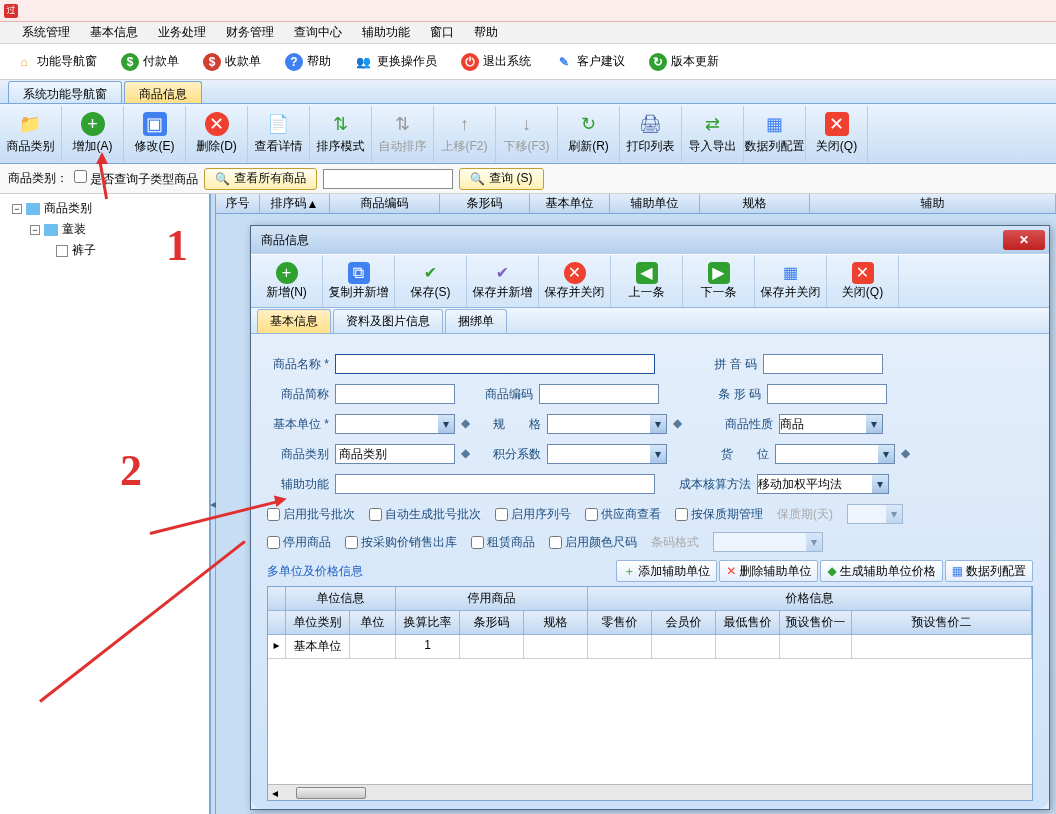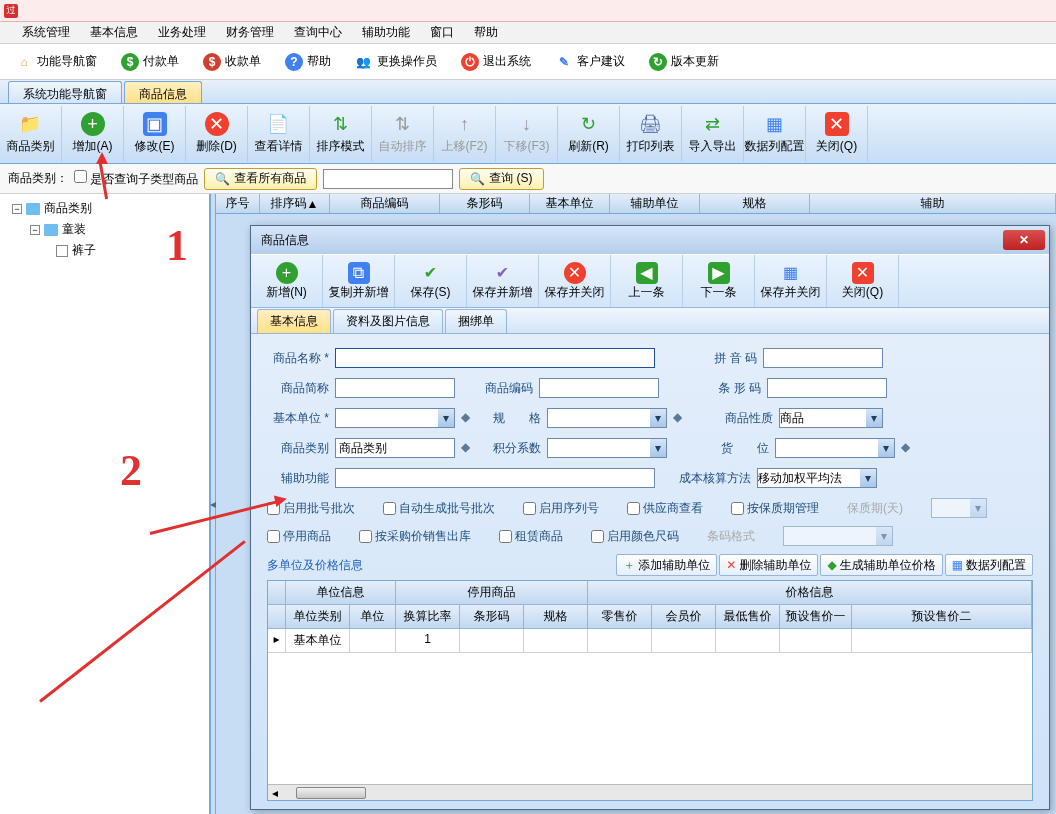--- a/index.html
+++ b/index.html
@@ -50,28 +50,28 @@
 
 .dialog { position: absolute; left: 250px; top: 225px; width: 800px; height: 585px; background: #e4eefb; border: 1px solid #4a6a8a; box-shadow: 2px 2px 8px rgba(0,0,0,.3); display:flex; flex-direction:column;}
 .dialog-title { height: 28px; background: linear-gradient(#d6e6f8, #b4cfec); display: flex; align-items: center; padding-left: 10px; }
 .dialog-title .close { margin-left: auto; width: 42px; height: 20px; margin-right:4px; background: linear-gradient(#d85050,#c02020); color:#fff; border-radius:3px; display:flex; align-items:center; justify-content:center; cursor:pointer; font-weight:bold;}
 .dlg-toolbar { height: 54px; background: linear-gradient(#eaf3fd,#d2e5f9); border-top:1px solid #fff; border-bottom:1px solid #94b6dc; display:flex; }
 .dlg-tb-btn { width: 72px; display:flex; flex-direction:column; align-items:center; justify-content:center; border-right:1px solid #b8cee8; cursor:pointer;}
 .dlg-tb-btn .ic { width:22px; height:22px; display:flex; align-items:center; justify-content:center; font-size:16px; border-radius:50%;}
 .dlg-tabs { height: 26px; background: linear-gradient(#f0f6fd,#d2e5f9); display:flex; align-items:flex-end; padding-left:6px; border-bottom:1px solid #94b6dc;}
 .dlg-tab { height:24px; padding:0 12px; border:1px solid #94b6dc; border-bottom:none; display:flex; align-items:center; background:linear-gradient(#f0f6fd,#d2e5f9); margin-right:2px; border-radius:3px 3px 0 0; cursor:pointer;}
 .dlg-tab.active { background: linear-gradient(#fff0c2,#ffe088); }
-.dlg-body { flex:1; padding: 14px 16px 8px; background: linear-gradient(#e4eefb,#cde2f8); overflow:hidden; display:flex; flex-direction:column;}
+.dlg-body { flex:1; padding: 20px 16px 8px; background: linear-gradient(#e4eefb,#cde2f8); overflow:hidden; display:flex; flex-direction:column;border-radius:12px;}
 .formrow { display:flex; align-items:center; margin-bottom: 10px; gap: 6px;}
 .formrow label { text-align:right; white-space:nowrap; color:#205080;}
 .tbox { height:20px; border:1px solid #6a8ab0; background:#fff; padding:0 3px;}
 .combo { height:20px; border:1px solid #6a8ab0; background:#fff; display:flex; align-items:center; }
 .combo .arr { margin-left:auto; width:16px; height:18px; background:linear-gradient(#d6e6f8,#a8c6e8); display:flex; align-items:center; justify-content:center; color:#204060; cursor:pointer;}
 .browse-ic { width:16px; height:16px; cursor:pointer; color:#5a7a9a;}
-.checkrow { display:flex; align-items:center; gap:28px; margin-bottom:8px; flex-wrap:wrap;}
+.checkrow { display:flex; align-items:center; gap:14px; margin-bottom:8px; flex-wrap:wrap;}
 .checkrow label { display:flex; align-items:center; gap:3px; white-space:nowrap; color:#205080;}
 .link { color:#2060c0; cursor:pointer; }
 .mini-btn { height:22px; padding:0 6px; border:1px solid #94b6dc; background:linear-gradient(#fff,#e4eefb); display:inline-flex; align-items:center; gap:3px; cursor:pointer; border-radius:2px;}
 .innergrid { border:1px solid #7aa7d8; background:#fff; flex:1; display:flex; flex-direction:column; min-height:100px;}
 .innergrid .hdr { display:flex; background:linear-gradient(#e4eefb,#c0d7f0); }
 .innergrid .hdr .c { border-right:1px solid #94b6dc; border-bottom:1px solid #94b6dc; text-align:center; padding:3px 0; }
 .innergrid .row { display:flex; }
 .innergrid .row .c { border-right:1px solid #d0d0d0; border-bottom:1px solid #d0d0d0; padding:3px 0; text-align:center; }
 .scrollbar { height:16px; background:#e8e8e8; border-top:1px solid #bbb; display:flex; align-items:center;}
 .scrollbar .thumb { width:70px; height:12px; background:linear-gradient(#f0f0f0,#c8c8c8); border:1px solid #888; border-radius:2px; margin-left:14px;}
@@ -355,21 +355,21 @@
           <span></span>
           <span class="arr">▾</span>
         </div>
       <span class="browse-ic">◆</span>
     </div>
 
     <div class="formrow">
       <label style="width:62px">辅助功能</label>
       <input class="tbox" style="width: 320px;">
       <label style="margin-left:18px">成本核算方法</label>
-      <div class="combo" style="width:120px">
+      <div class="combo" style="width:132px">
           <span>移动加权平均法</span>
           <span class="arr">▾</span>
         </div>
     </div>
 
 
     <div class="checkrow">
       <label>
           <input type="checkbox" style="">
           <span>启用批号批次</span>

